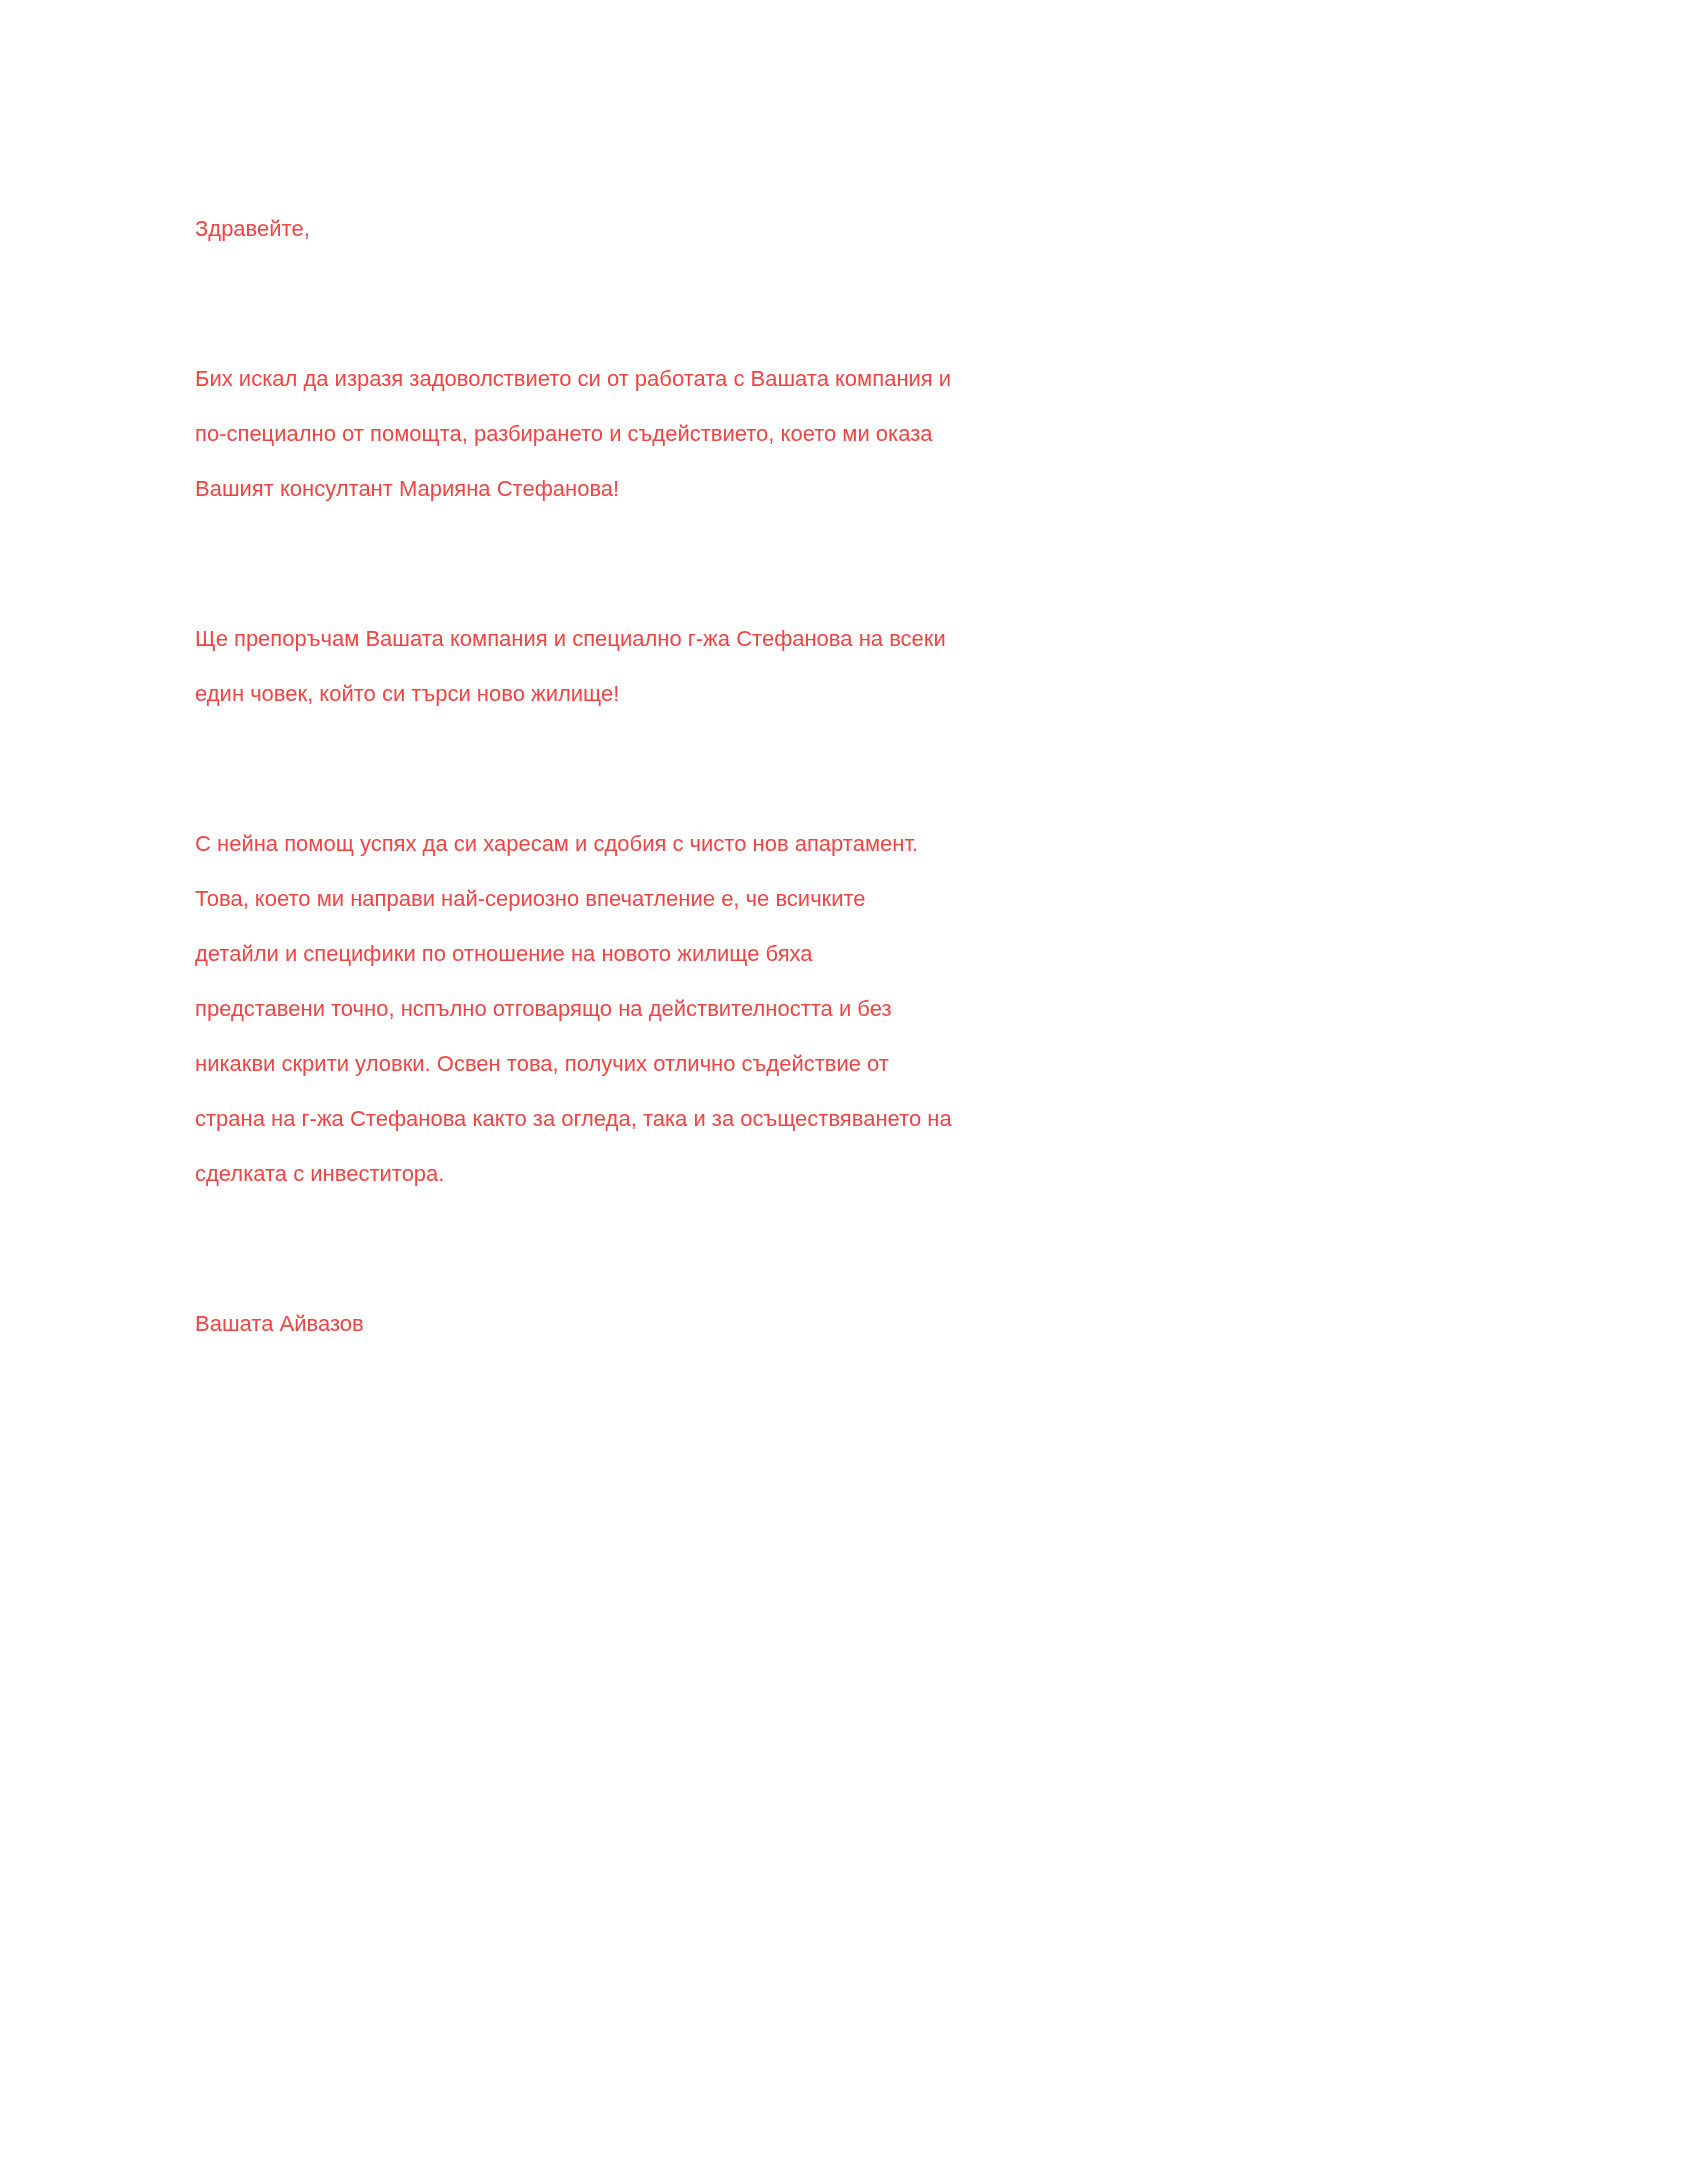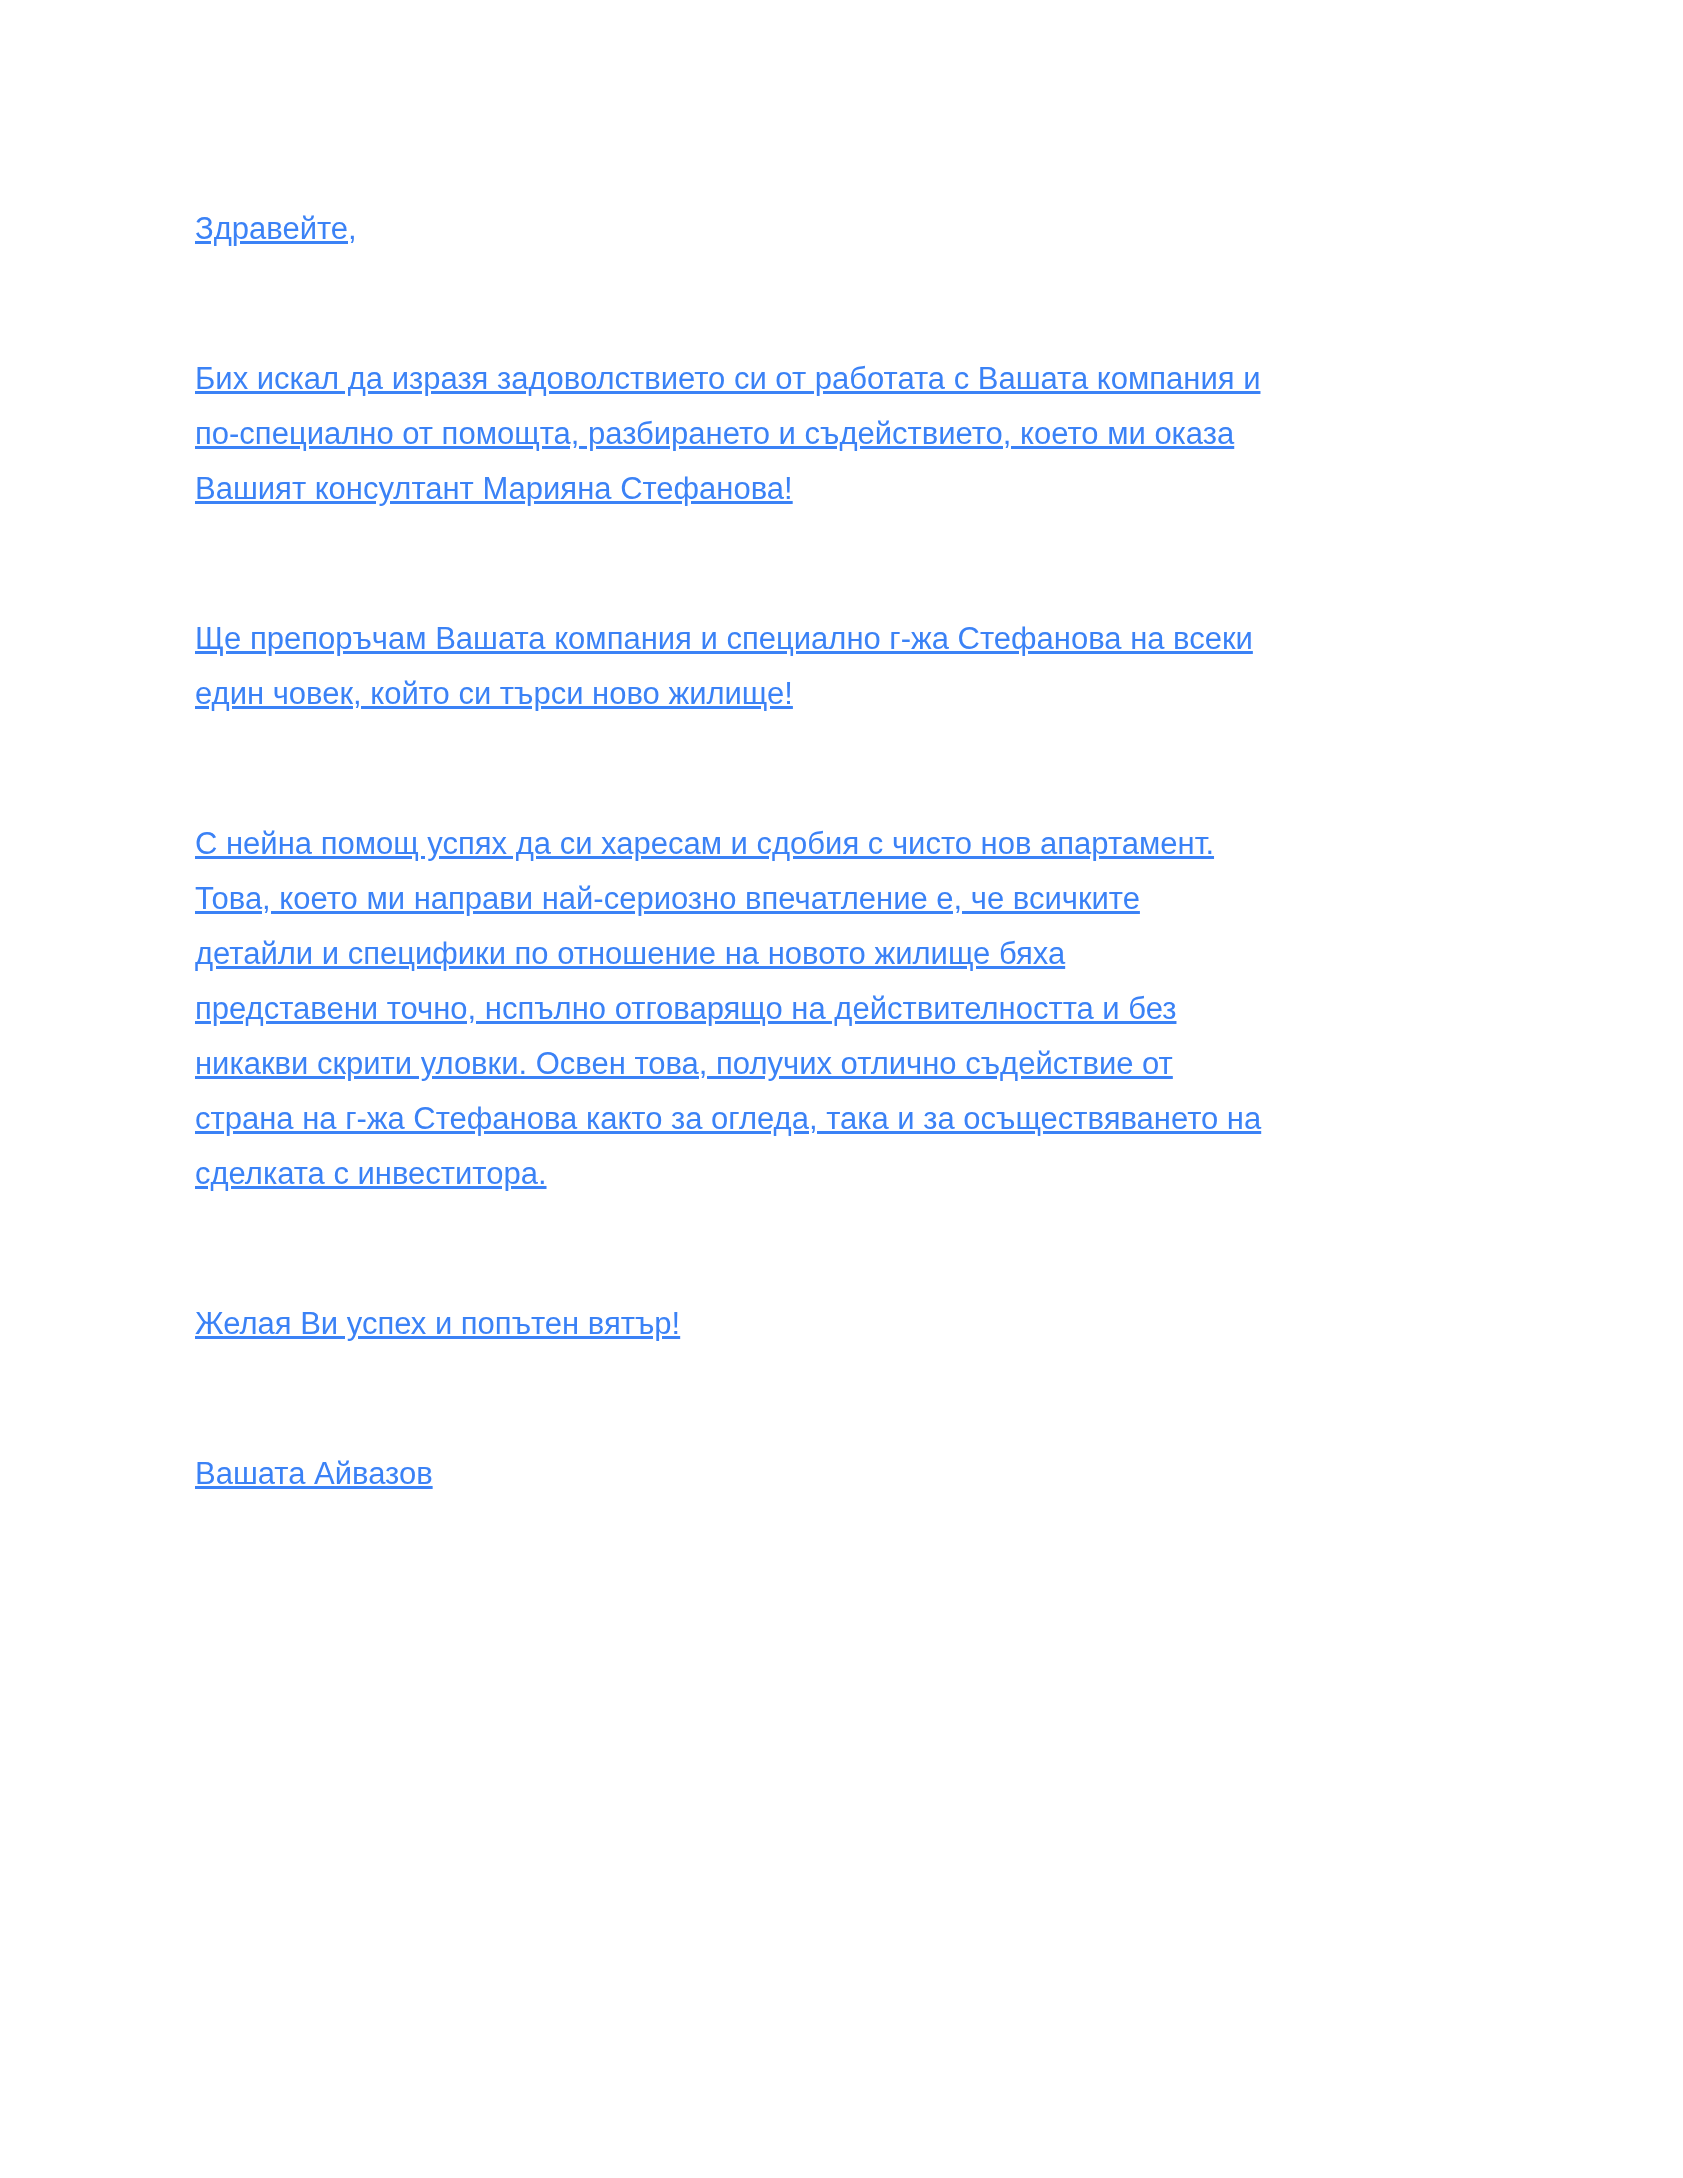--- a/index.html
+++ b/index.html
@@ -17,28 +17,27 @@
   }
   .page {
     box-sizing: border-box;
     width: 1683px;
     height: 2178px;
     background: #ffffff;
     padding: 201px 198px 0 195px;
   }
   .para {
     margin: 0 0 95px 0;
-    font-size: 31px;
+    font-size: 22px;
     line-height: 55px;
-    color: #3b82f6;
+    color: #ef4444;
     font-weight: 400;
     letter-spacing: 0px;
     
     white-space: pre;
-    text-decoration: underline;
   }
 </style>
 </head>
 <body>
 
 <div class="page">
   <p class="para">Здравейте,</p>
 
   <p class="para">Бих искал да изразя задоволствието си от работата с Вашата компания и
 по-специално от помощта, разбирането и съдействието, което ми оказа
@@ -48,17 +47,16 @@
 един човек, който си търси ново жилище!</p>
 
   <p class="para">С нейна помощ успях да си харесам и сдобия с чисто нов апартамент.
 Това, което ми направи най-сериозно впечатление е, че всичките
 детайли и специфики по отношение на новото жилище бяха
 представени точно, нспълно отговарящо на действителността и без
 никакви скрити уловки. Освен това, получих отлично съдействие от
 страна на г-жа Стефанова както за огледа, така и за осъществяването на
 сделката с инвеститора.</p>
 
-  <p class="para">Желая Ви успех и попътен вятър!</p>
 
   <p class="para">Вашата Айвазов</p>
 </div>
 
 
 </body></html>

